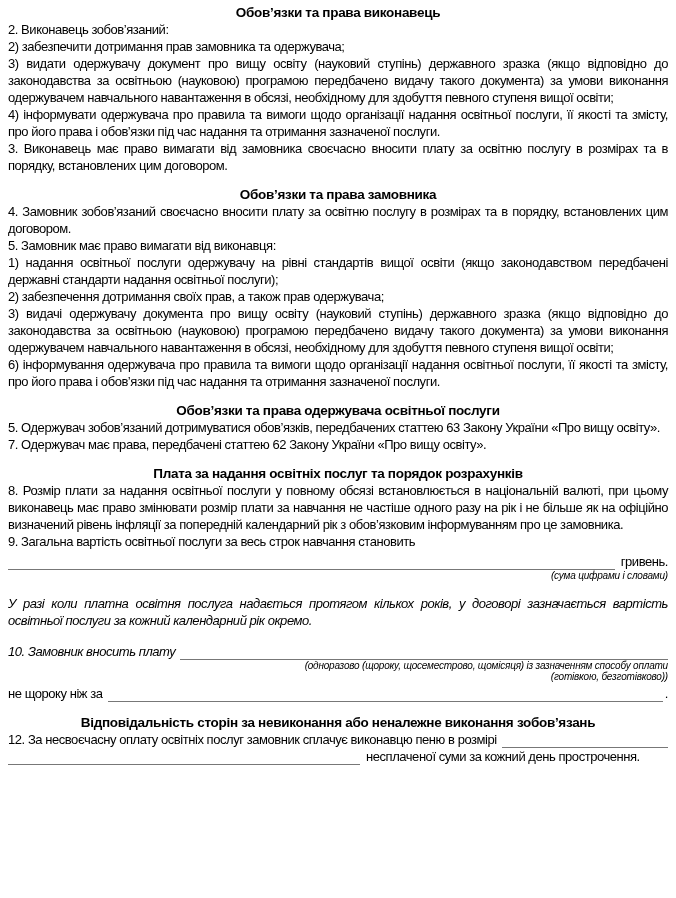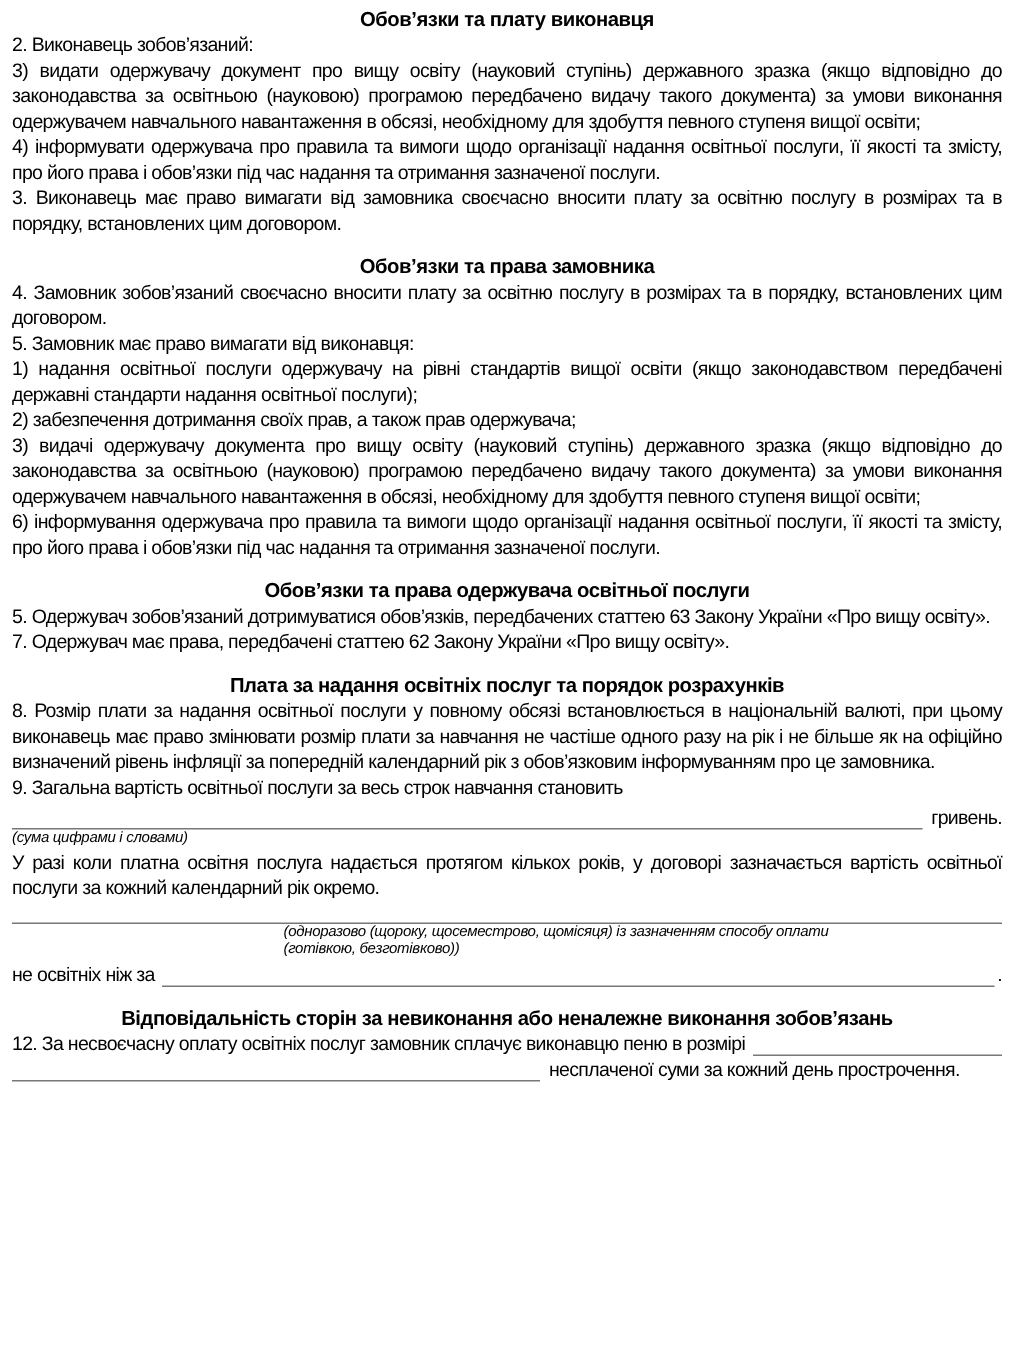--- a/index.html
+++ b/index.html
@@ -14,36 +14,37 @@
     font-size:13.5px;line-height:17px;font-weight:bold;text-align:center;
     margin:12px 0 0 0;letter-spacing:-0.3px;
   }
   h2.first{margin-top:0;}
   .fill-line{display:flex;align-items:center;}
   .blank{border-bottom:1px solid #777;height:13px;align-self:flex-end;}
   .grow{flex:1 1 auto;}
   .label{white-space:nowrap;padding-right:5px;}
   .suffix{white-space:nowrap;padding-left:6px;}
   .period{padding-left:2px;}
-  .note{font-size:10px;font-style:italic;line-height:11px;text-align:left;letter-spacing:-0.2px;}
+  .note{font-size:10px;font-style:italic;line-height:11px;text-align:right;letter-spacing:-0.2px;}
   .note-row{display:flex;gap:16px;}
   .sp-165{width:165px;flex:none;}
   .sp-95{width:95px;flex:none;}
   .sp-r{width:14px;flex:none;}
   .w-352{width:352px;flex:none;}
   .mt3{margin-top:3px;}
-  .mt2{margin-top:2px;}
+  .mt2{margin-top:14px;font-style:italic;}
 </style>
 </head>
 <body>
 
 <div class="page">
 
-  <h2 class="first">Обов’язки та плату виконавця</h2>
+  <h2 class="first">Обов’язки та права виконавець</h2>
   <p>2. Виконавець зобов’язаний:</p>
+  <p>2) забезпечити дотримання прав замовника та одержувача;</p>
   <p>3) видати одержувачу документ про вищу освіту (науковий ступінь) державного зразка (якщо відповідно до законодавства за освітньою (науковою) програмою передбачено видачу такого документа) за умови виконання одержувачем навчального навантаження в обсязі, необхідному для здобуття певного ступеня вищої освіти;</p>
   <p>4) інформувати одержувача про правила та вимоги щодо організації надання освітньої послуги, її якості та змісту, про його права і обов’язки під час надання та отримання зазначеної послуги.</p>
   <p>3. Виконавець має право вимагати від замовника своєчасно вносити плату за освітню послугу в розмірах та в порядку, встановлених цим договором.</p>
 
   <h2>Обов’язки та права замовника</h2>
   <p>4. Замовник зобов’язаний своєчасно вносити плату за освітню послугу в розмірах та в порядку, встановлених цим договором.</p>
   <p>5. Замовник має право вимагати від виконавця:</p>
   <p>1) надання освітньої послуги одержувачу на рівні стандартів вищої освіти (якщо законодавством передбачені державні стандарти надання освітньої послуги);</p>
   <p>2) забезпечення дотримання своїх прав, а також прав одержувача;</p>
   <p>3) видачі одержувачу документа про вищу освіту (науковий ступінь) державного зразка (якщо відповідно до законодавства за освітньою (науковою) програмою передбачено видачу такого документа) за умови виконання одержувачем навчального навантаження в обсязі, необхідному для здобуття певного ступеня вищої освіти;</p>
@@ -59,32 +60,33 @@
 
   <div class="fill-line mt3">
     <span class="blank grow"></span>
     <span class="suffix">гривень.</span>
   </div>
   <div class="note">(сума цифрами і словами)</div>
 
   <p class="mt2">У разі коли платна освітня послуга надається протягом кількох років, у договорі зазначається вартість освітньої послуги за кожний календарний рік окремо.</p>
 
   <div class="fill-line mt2">
+    <span class="label">10. Замовник вносить плату</span>
     <span class="blank grow"></span>
   </div>
   <div class="note-row">
     <span class="sp-165"></span>
     <div class="grow">
       <div class="note">(одноразово (щороку, щосеместрово, щомісяця) із зазначенням способу оплати</div>
       <div class="note">(готівкою, безготівково))</div>
     </div>
   </div>
 
   <div class="fill-line mt3">
-    <span class="label">не освітніх ніж за</span>
+    <span class="label">не щороку ніж за</span>
     <span class="blank grow"></span>
     <span class="suffix period">.</span>
   </div>
 
   <h2>Відповідальність сторін за невиконання або неналежне виконання зобов’язань</h2>
 
   <div class="fill-line">
     <span class="label">12. За несвоєчасну оплату освітніх послуг замовник сплачує виконавцю пеню в розмірі</span>
     <span class="blank grow"></span>
   </div>

